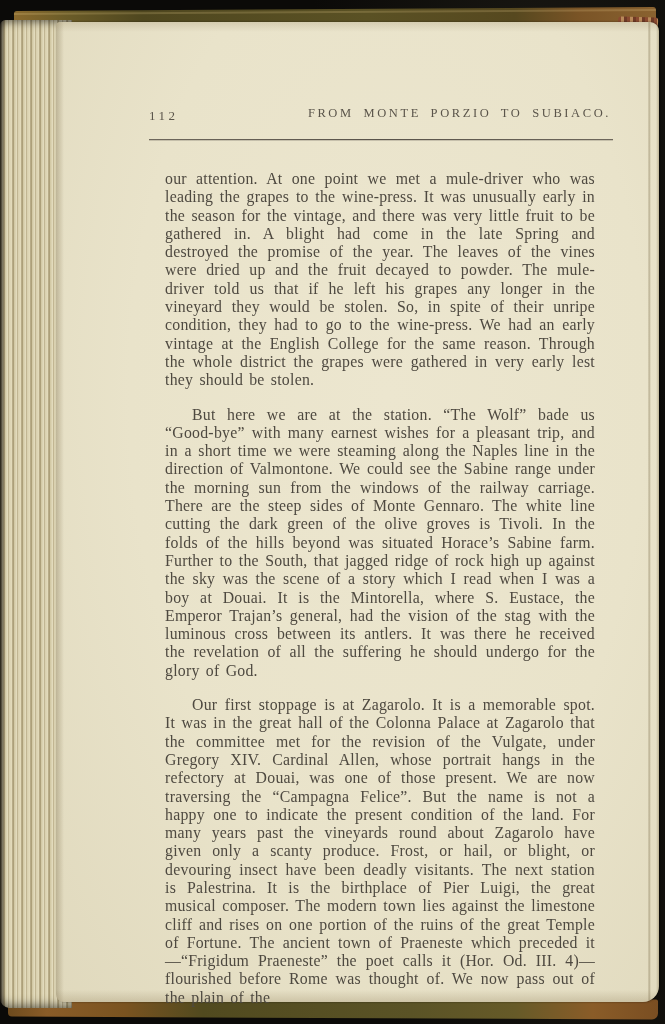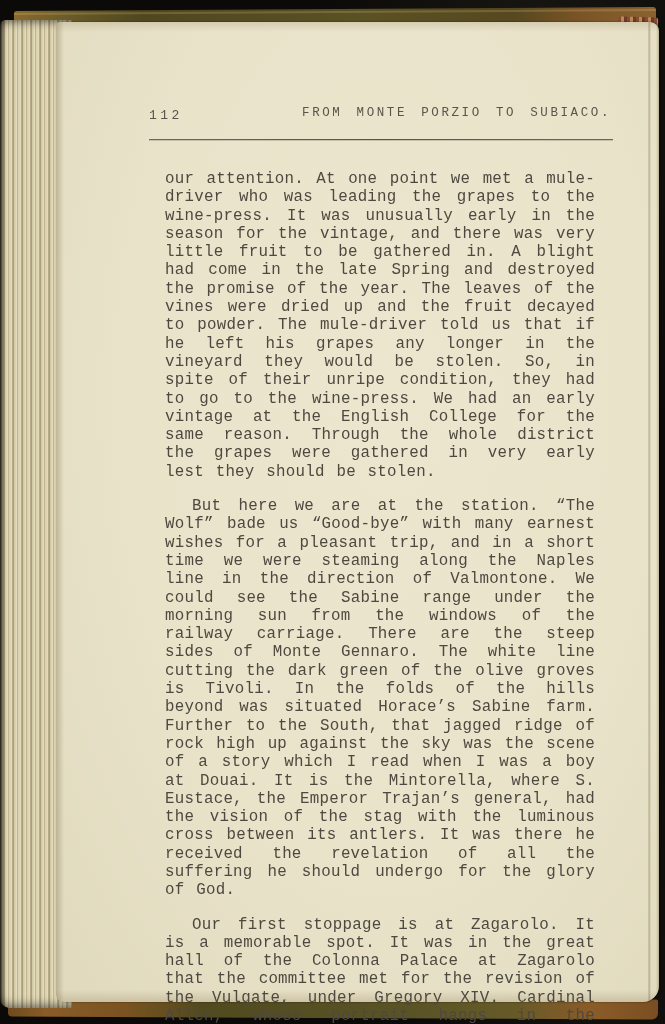--- a/index.html
+++ b/index.html
@@ -4,21 +4,21 @@
 <style>
   html,body{margin:0;padding:0;}
   .scene{
     position:relative;
     width:665px;height:1024px;
     overflow:hidden;
     background:
       radial-gradient(ellipse at 80% 10%, #1a1813 0%, rgba(0,0,0,0) 30%),
       radial-gradient(ellipse at 90% 95%, #14120d 0%, rgba(0,0,0,0) 25%),
       #0b0a08;
-    font-family:Liberation Mono, monospace;
+    font-family:Liberation Serif, serif;
   }
   
   .cover-top{
     position:absolute;left:14px;top:9px;width:642px;height:17px;
     background:linear-gradient(90deg,#8a6a2e 0%, #6b5c28 8%, #4f471f 20%, #5a5124 55%, #56481f 78%, #7a5426 88%, #8a6230 100%);
     border-radius:3px;
     transform:rotate(-0.35deg);
     box-shadow:0 1px 0 rgba(0,0,0,0.6);
   }
   .cover-top::after{

